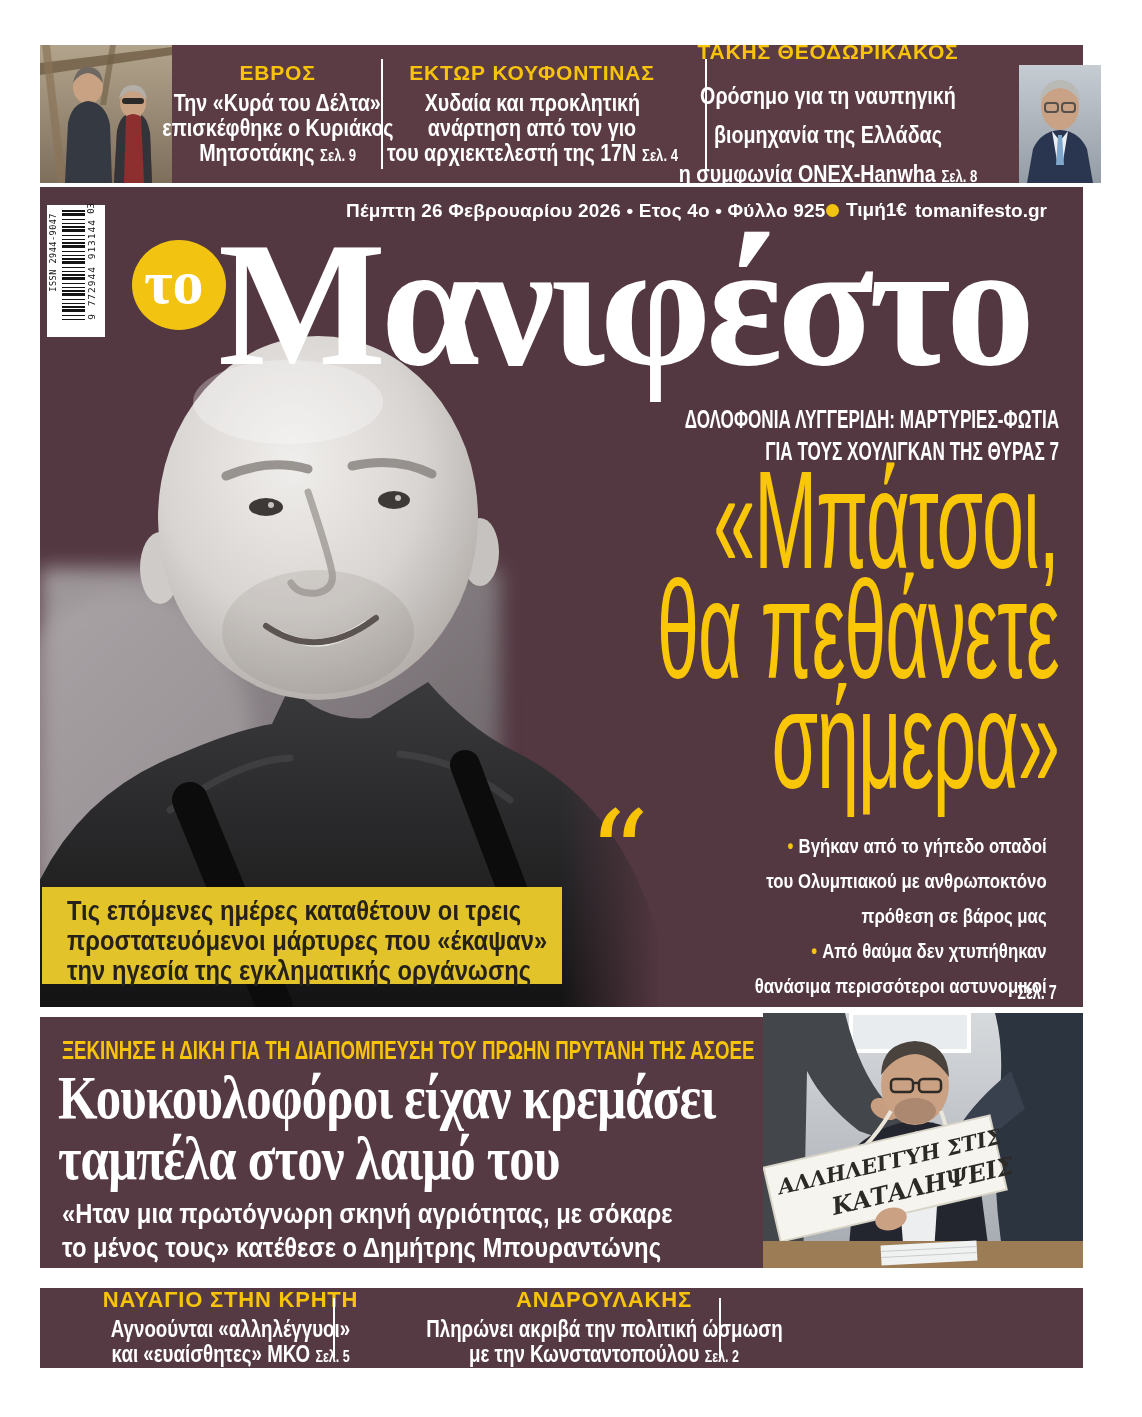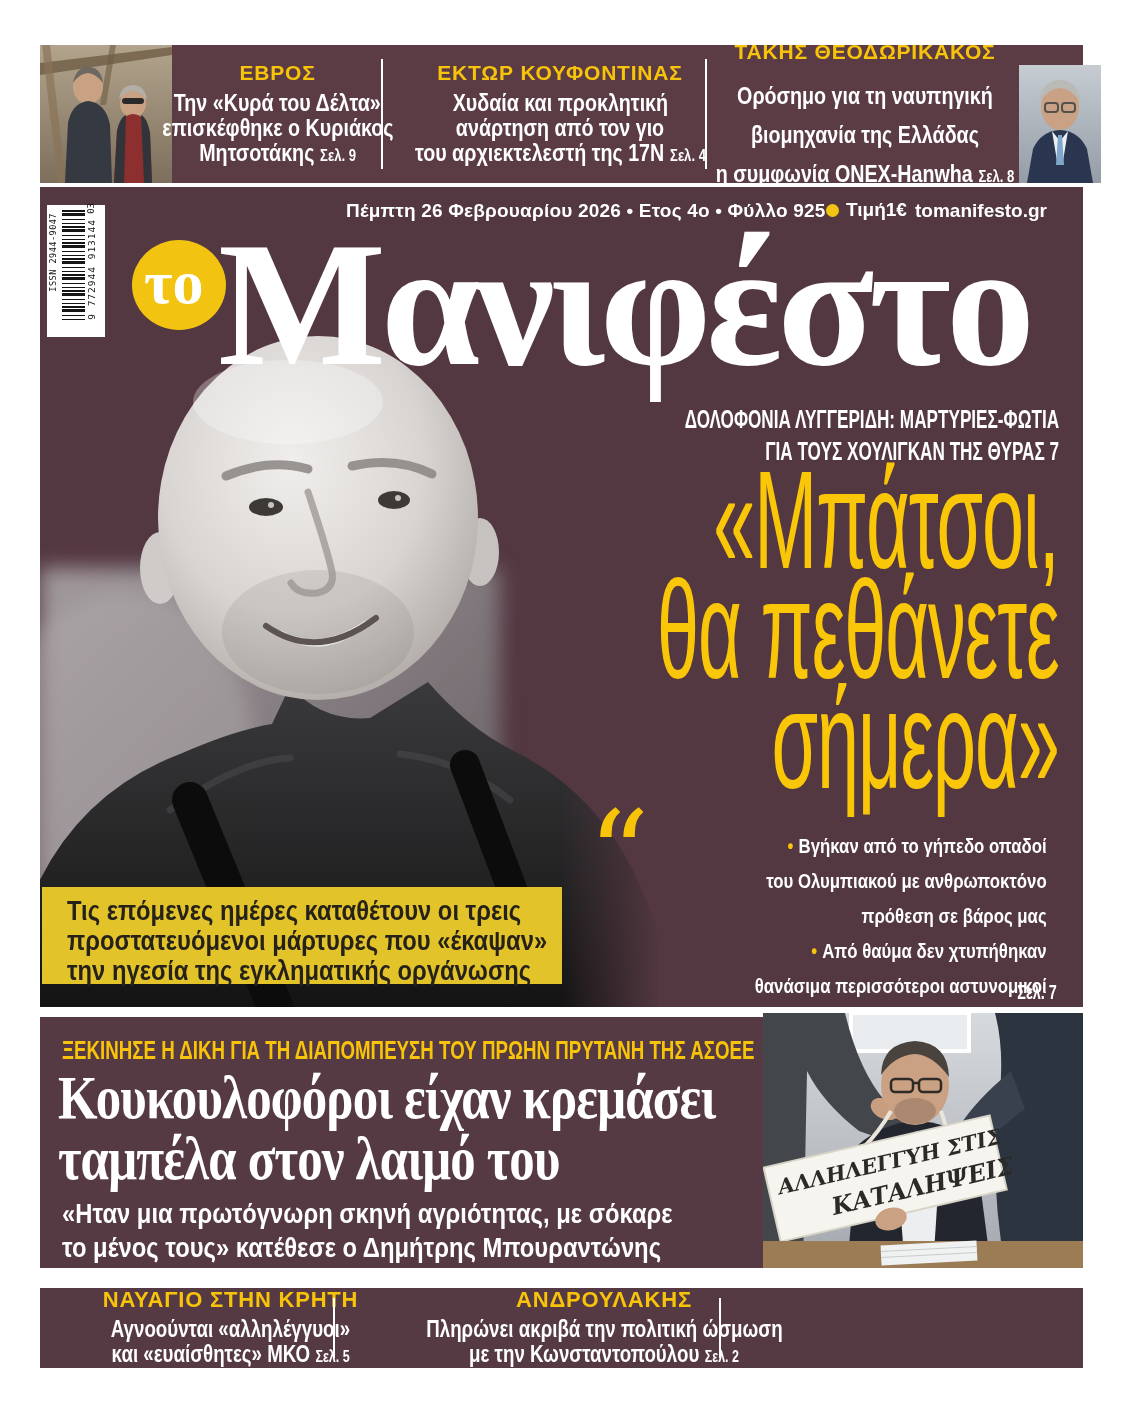--- a/index.html
+++ b/index.html
@@ -110,30 +110,30 @@
 
   <div class="abs tz" style="left:132px;width:211px;">
     <div class="tkick">ΕΒΡΟΣ</div>
     <div class="tline cond-c">Την «Κυρά του Δέλτα»</div>
     <div class="tline cond-c">επισκέφθηκε ο Κυριάκος</div>
     <div class="tline cond-c"><span>Μητσοτάκης</span><span class="pref">Σελ. 9</span></div>
   </div>
 
   <div class="abs vdiv" style="left:341px;"></div>
 
-  <div class="abs tz" style="left:343px;width:298px;padding-left:28px;">
+  <div class="abs tz" style="left:343px;width:298px;">
     <div class="tkick">ΕΚΤΩΡ ΚΟΥΦΟΝΤΙΝΑΣ</div>
     <div class="tline cond-c">Χυδαία και προκλητική</div>
     <div class="tline cond-c">ανάρτηση από τον γιο</div>
     <div class="tline cond-c"><span>του αρχιεκτελεστή της 17Ν</span><span class="pref">Σελ. 4</span></div>
   </div>
 
   <div class="abs vdiv" style="left:665px;"></div>
 
-  <div class="abs tz" style="left:667px;width:316px;gap:14px;">
+  <div class="abs tz" style="left:630px;width:316px;gap:14px;">
     <div class="tkick">ΤΑΚΗΣ ΘΕΟΔΩΡΙΚΑΚΟΣ</div>
     <div class="tline cond-c">Ορόσημο για τη ναυπηγική</div>
     <div class="tline cond-c">βιομηχανία της Ελλάδας</div>
     <div class="tline cond-c"><span>η συμφωνία ONEX-Hanwha</span><span class="pref">Σελ. 8</span></div>
   </div>
 
   <svg class="abs strip-photo-right" viewBox="0 0 82 118">
     <defs>
       <linearGradient id="off" x1="0" y1="0" x2="0" y2="1">
         <stop offset="0" stop-color="#c6ccd2"></stop>

